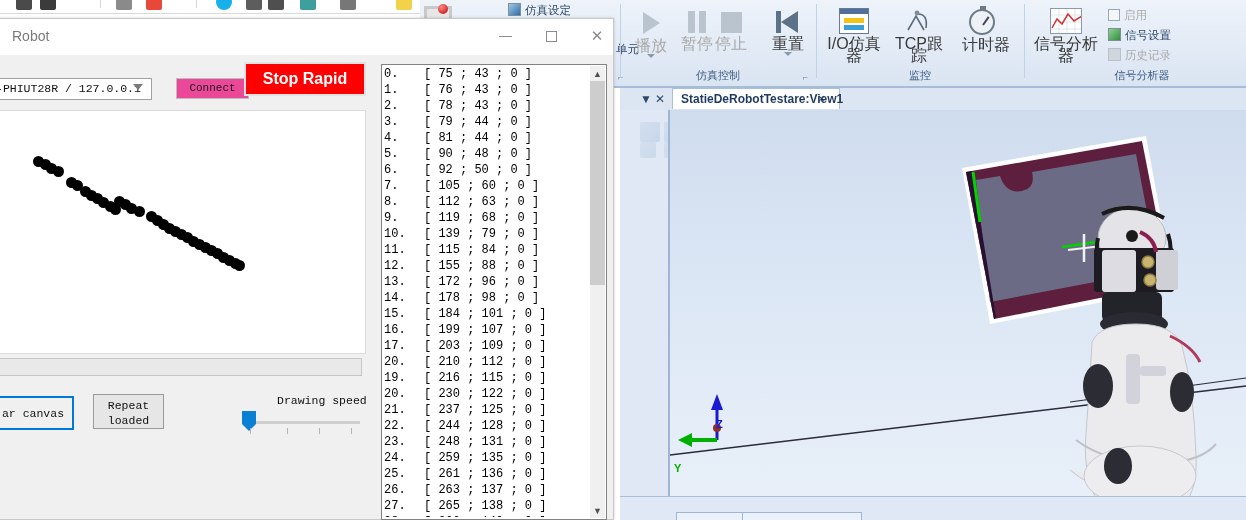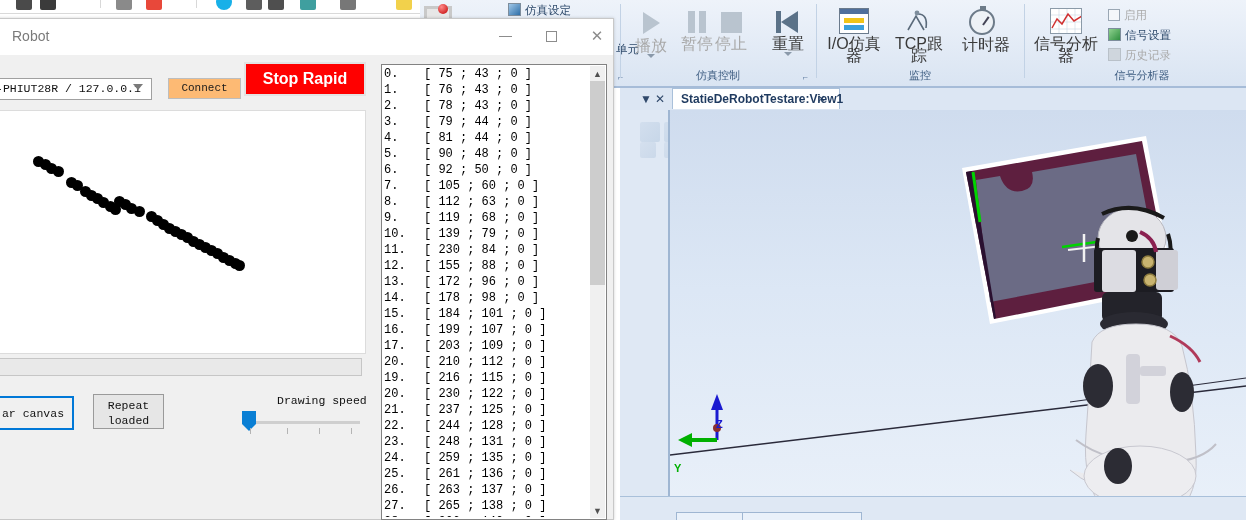--- a/index.html
+++ b/index.html
@@ -61,21 +61,21 @@
     border:1px solid #c8c8c8;box-sizing:border-box;box-shadow:0 0 3px rgba(0,0,0,.18);}
   #robot-titlebar{left:0;top:0;width:618px;height:36px;background:#ffffff;}
   #robot-title{left:12px;top:28px;font-size:14px;color:#7a7a7a;}
   .wbtn{position:absolute;top:18px;width:46px;height:36px;}
   .wbtn .gl{position:absolute;left:0;top:0;width:46px;height:36px;display:flex;align-items:center;justify-content:center;color:#8c8c8c;font-size:15px;}
   .min-bar{width:13px;height:1px;background:#8c8c8c;}
   .max-sq{width:11px;height:11px;border:1px solid #8c8c8c;box-sizing:border-box;}
   #conn-select{left:-8px;top:78px;width:160px;height:22px;background:#fff;border:1px solid #a0a0a0;box-sizing:border-box;
     font-family:"Liberation Mono",monospace;font-size:11.5px;color:#111;line-height:20px;padding-left:3px;white-space:nowrap;overflow:hidden;}
   #conn-caret{left:133px;top:84px;width:0;height:0;border-left:5px solid transparent;border-right:5px solid transparent;border-top:6px solid #7a7a7a;}
-  #connect-btn{left:168px;top:78px;width:73px;height:21px;background:#fdba74;border:1px solid #bdbdbd;box-sizing:border-box;
+  #connect-btn{left:176px;top:78px;width:73px;height:21px;background:#ec4899;border:1px solid #bdbdbd;box-sizing:border-box;
     color:#1a1a1a;font-family:"Liberation Mono",monospace;font-size:11px;text-align:center;line-height:19px;}
   #stop-rapid{left:244px;top:62px;width:122px;height:34px;background:#ff0000;border:2px solid #e3e3e3;box-sizing:border-box;
     color:#ffffff;font-size:16px;font-weight:bold;text-align:center;line-height:30px;}
 
   #canvas-panel{left:-8px;top:110px;width:374px;height:244px;background:#ffffff;border:1px solid #dcdcdc;box-sizing:border-box;overflow:hidden;}
   #canvas-panel .blob{position:absolute;background:#000000;border-radius:50%;}
 
   #path-field{left:-8px;top:358px;width:370px;height:18px;background:#e9e9e9;border:1px solid #c6c6c6;box-sizing:border-box;}
   #clear-canvas{left:-8px;top:396px;width:82px;height:34px;background:#f0f0f0;border:2px solid #0078d7;box-sizing:border-box;
     font-family:"Liberation Mono",monospace;font-size:11.5px;color:#111;text-align:center;line-height:32px;overflow:hidden;}
@@ -326,21 +326,21 @@
       <div class="lrow"><span class="idx">1.</span><span>[ 76 ; 43 ; 0 ]</span></div>
       <div class="lrow"><span class="idx">2.</span><span>[ 78 ; 43 ; 0 ]</span></div>
       <div class="lrow"><span class="idx">3.</span><span>[ 79 ; 44 ; 0 ]</span></div>
       <div class="lrow"><span class="idx">4.</span><span>[ 81 ; 44 ; 0 ]</span></div>
       <div class="lrow"><span class="idx">5.</span><span>[ 90 ; 48 ; 0 ]</span></div>
       <div class="lrow"><span class="idx">6.</span><span>[ 92 ; 50 ; 0 ]</span></div>
       <div class="lrow"><span class="idx">7.</span><span>[ 105 ; 60 ; 0 ]</span></div>
       <div class="lrow"><span class="idx">8.</span><span>[ 112 ; 63 ; 0 ]</span></div>
       <div class="lrow"><span class="idx">9.</span><span>[ 119 ; 68 ; 0 ]</span></div>
       <div class="lrow"><span class="idx">10.</span><span>[ 139 ; 79 ; 0 ]</span></div>
-      <div class="lrow"><span class="idx">11.</span><span>[ 230 ; 84 ; 0 ]</span></div>
+      <div class="lrow"><span class="idx">11.</span><span>[ 115 ; 84 ; 0 ]</span></div>
       <div class="lrow"><span class="idx">12.</span><span>[ 155 ; 88 ; 0 ]</span></div>
       <div class="lrow"><span class="idx">13.</span><span>[ 172 ; 96 ; 0 ]</span></div>
       <div class="lrow"><span class="idx">14.</span><span>[ 178 ; 98 ; 0 ]</span></div>
       <div class="lrow"><span class="idx">15.</span><span>[ 184 ; 101 ; 0 ]</span></div>
       <div class="lrow"><span class="idx">16.</span><span>[ 199 ; 107 ; 0 ]</span></div>
       <div class="lrow"><span class="idx">17.</span><span>[ 203 ; 109 ; 0 ]</span></div>
       <div class="lrow"><span class="idx">20.</span><span>[ 210 ; 112 ; 0 ]</span></div>
       <div class="lrow"><span class="idx">19.</span><span>[ 216 ; 115 ; 0 ]</span></div>
       <div class="lrow"><span class="idx">20.</span><span>[ 230 ; 122 ; 0 ]</span></div>
       <div class="lrow"><span class="idx">21.</span><span>[ 237 ; 125 ; 0 ]</span></div>

